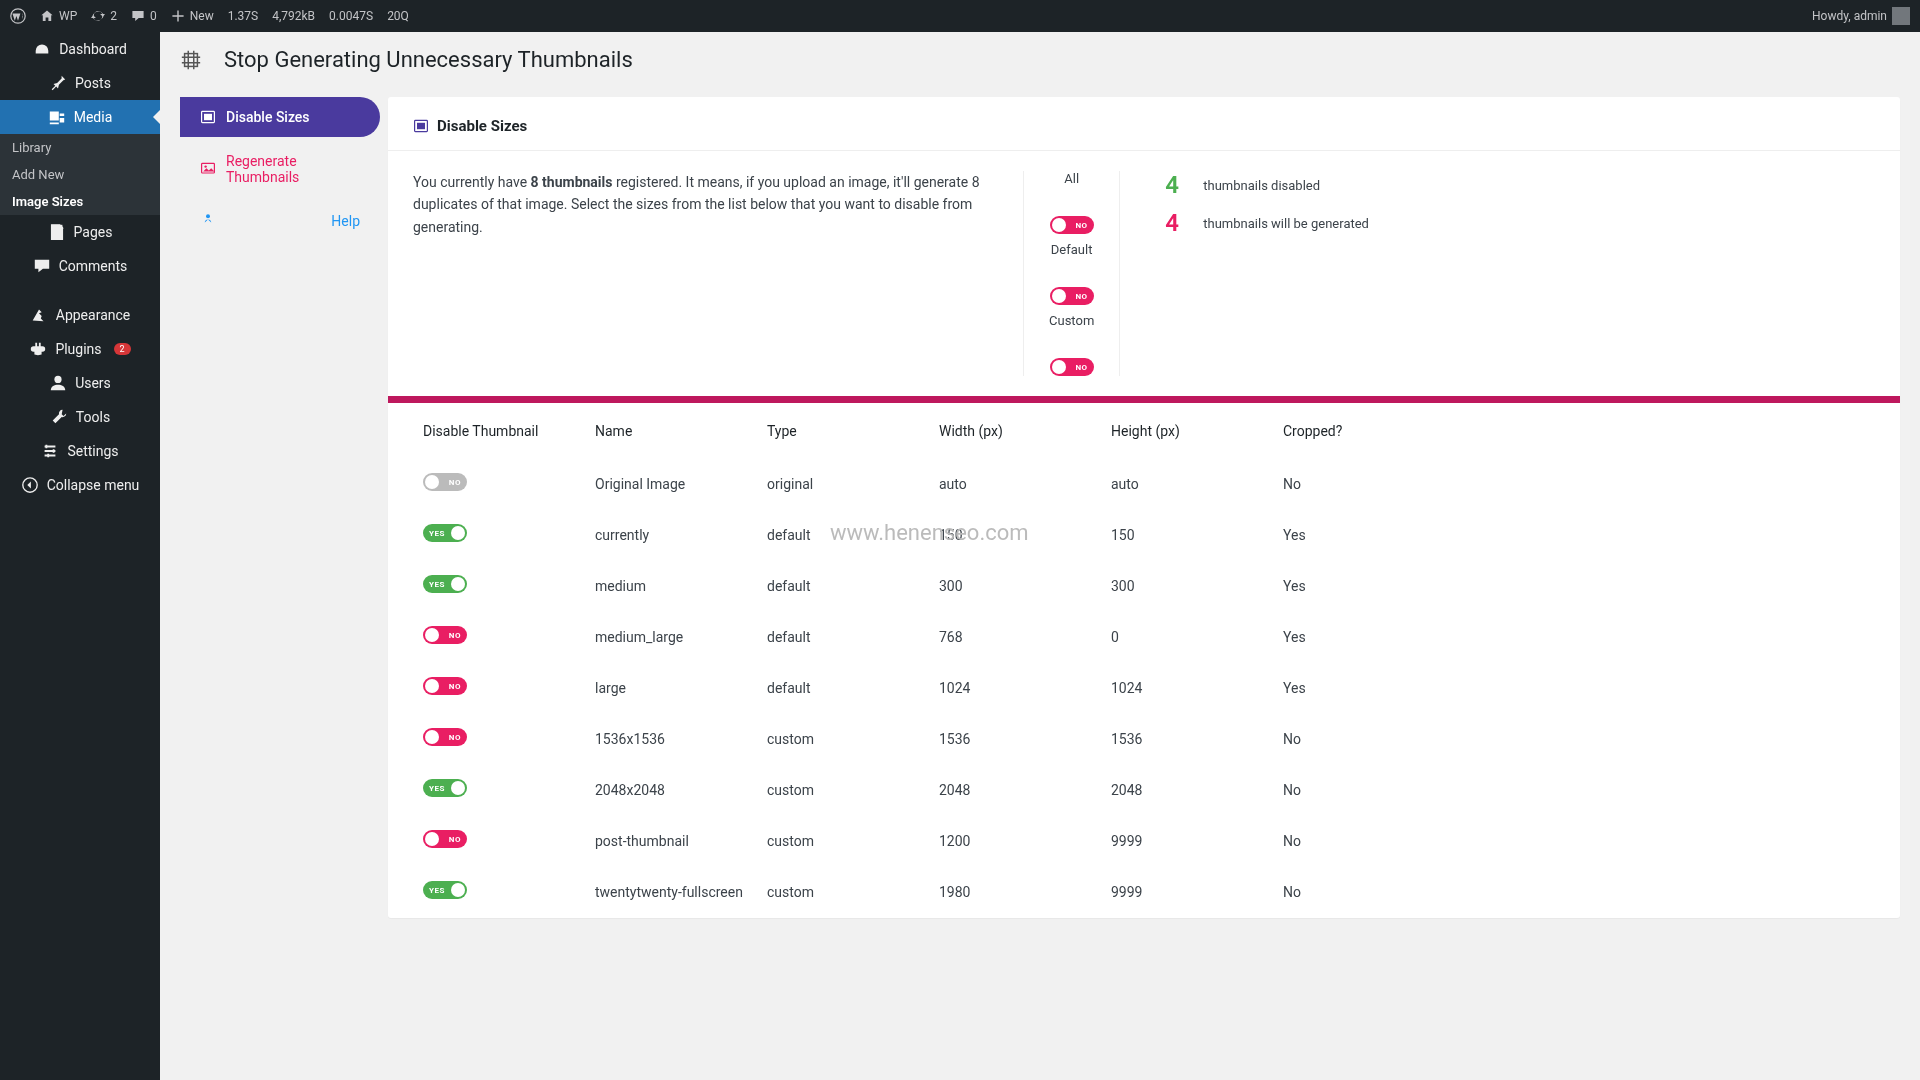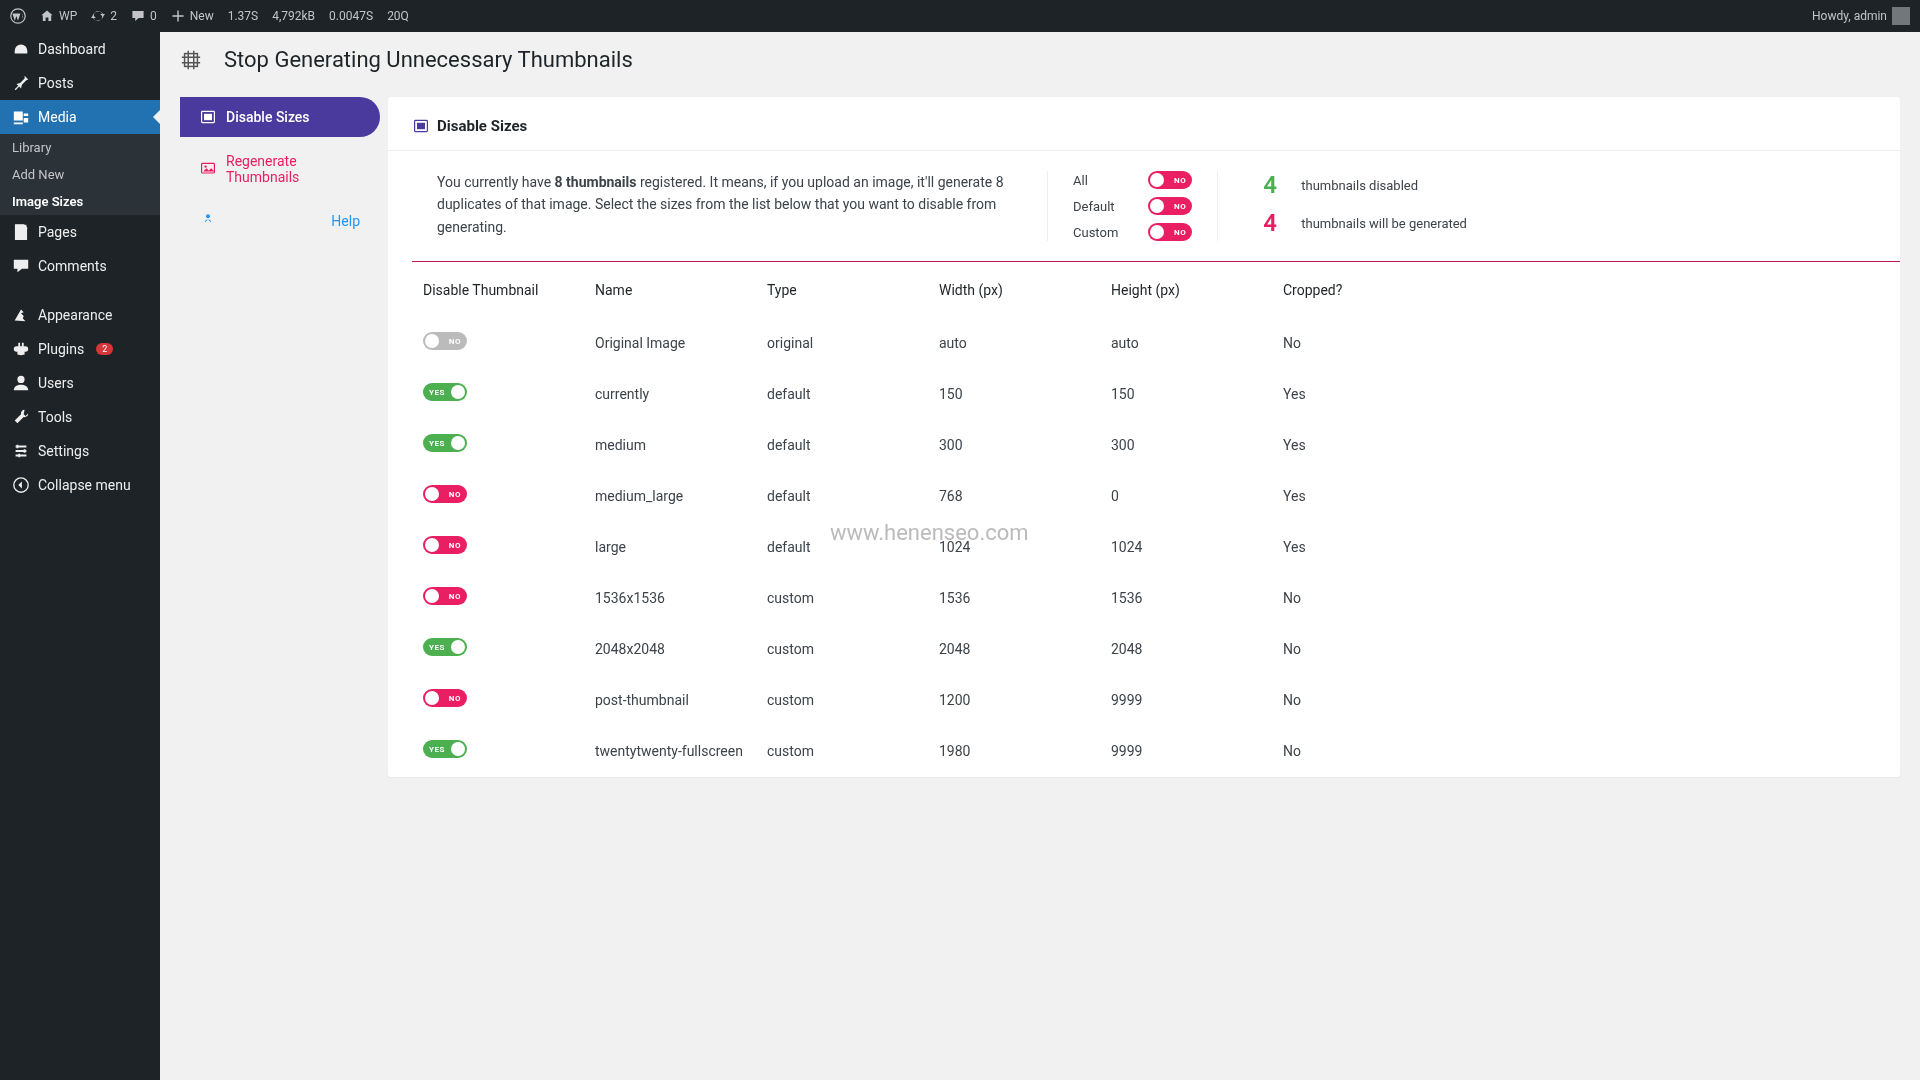--- a/index.html
+++ b/index.html
@@ -10,21 +10,21 @@
 .admin-bar-left { display: flex; align-items: center; gap: 14px; }
 .admin-bar-right { display: flex; align-items: center; gap: 8px; }
 .admin-bar-item { display: flex; align-items: center; gap: 5px; cursor: pointer; color: #c3c4c7; }
 .admin-avatar { width: 18px; height: 18px; background: #72777c; }
 
 
 .wrap { display: flex; min-height: calc(100vh - 32px); }
 
 
 .admin-sidebar { width: 160px; background: #1d2327; color: #c3c4c7; font-size: 14px; }
-.admin-sidebar-item { display: flex; align-items: center; gap: 8px; padding: 8px 12px; cursor: pointer; color: #eee; }
+.admin-sidebar-item { display: flex; align-items: center; gap: 8px; padding: 8px 12px; cursor: pointer; color: #eee; justify-content: center; }
 .admin-sidebar-item.active { background: #2271b1; color: #fff; position: relative; }
 .admin-sidebar-item.active::after { content: ''; position: absolute; right: -1px; top: 50%; transform: translateY(-50%); border: 8px solid transparent; border-right-color: #f1f1f1; }
 .admin-submenu { background: #2c3338; }
 .admin-submenu-item { padding: 6px 12px 6px 12px; font-size: 13px; color: #c3c4c7; cursor: pointer; }
 .admin-submenu-item.current { color: #fff; font-weight: 600; }
 .badge { background: #d63638; color: #fff; font-size: 9px; border-radius: 9px; padding: 1px 6px; margin-left: 4px; }
 
 
 .content { flex: 1; padding: 0; }
 .page-header { padding: 15px 20px; background: #f1f1f1; }
@@ -36,25 +36,25 @@
 .panel-nav-item { display: flex; align-items: center; gap: 10px; padding: 12px 20px; cursor: pointer; font-size: 14px; border-radius: 0 22px 22px 0; margin-bottom: 4px; }
 .panel-nav-item.active { background: #4a3a9e; color: #fff; font-weight: 500; }
 .panel-nav-item.regenerate { color: #e91e63; }
 .panel-nav-item.help { color: #2196f3; justify-content: space-between; }
 
 
 .card { background: #fff; border-radius: 3px; flex: 1; padding: 0; box-shadow: 0 1px 1px rgba(0,0,0,.04); }
 .card-header { padding: 20px 25px 15px; border-bottom: 1px solid #eee; display: flex; align-items: center; gap: 8px; font-size: 15px; font-weight: 700; color: #1d2327; }
 
 
-.info-strip { display: flex; padding: 20px 25px; border-bottom: 1px solid #be185d; gap: 30px; margin-left: 24px; }
+.info-strip { display: flex; padding: 20px 25px; border-bottom: 7px solid #be185d; gap: 30px; }
 .info-text { flex: 1; font-size: 14px; line-height: 1.6; color: #3c434a; max-width: 580px; }
 .info-text strong { font-weight: 700; }
 .toggle-group { display: flex; flex-direction: column; gap: 8px; padding: 0 25px; border-left: 1px solid #eee; border-right: 1px solid #eee; }
-.toggle-row { display: flex; align-items: center; justify-content: space-between; gap: 30px; font-size: 13px; }
+.toggle-row { display: flex; align-items: center; justify-content: space-between; gap: 30px; font-size: 13px; flex-direction: column; }
 .stat-group { display: flex; flex-direction: column; gap: 10px; padding-left: 15px; }
 .stat-row { display: flex; align-items: center; gap: 18px; font-size: 13px; }
 .stat-num { font-size: 24px; font-weight: 600; width: 20px; }
 .stat-num.green { color: #4caf50; }
 .stat-num.red { color: #e91e63; }
 
 
 .toggle { width: 44px; height: 18px; border-radius: 10px; position: relative; cursor: pointer; display: inline-flex; align-items: center; }
 .toggle-knob { width: 14px; height: 14px; background: #fff; border-radius: 50%; position: absolute; }
 .toggle-label { font-size: 8px; font-weight: 700; color: #fff; position: absolute; letter-spacing: 0.5px; }

